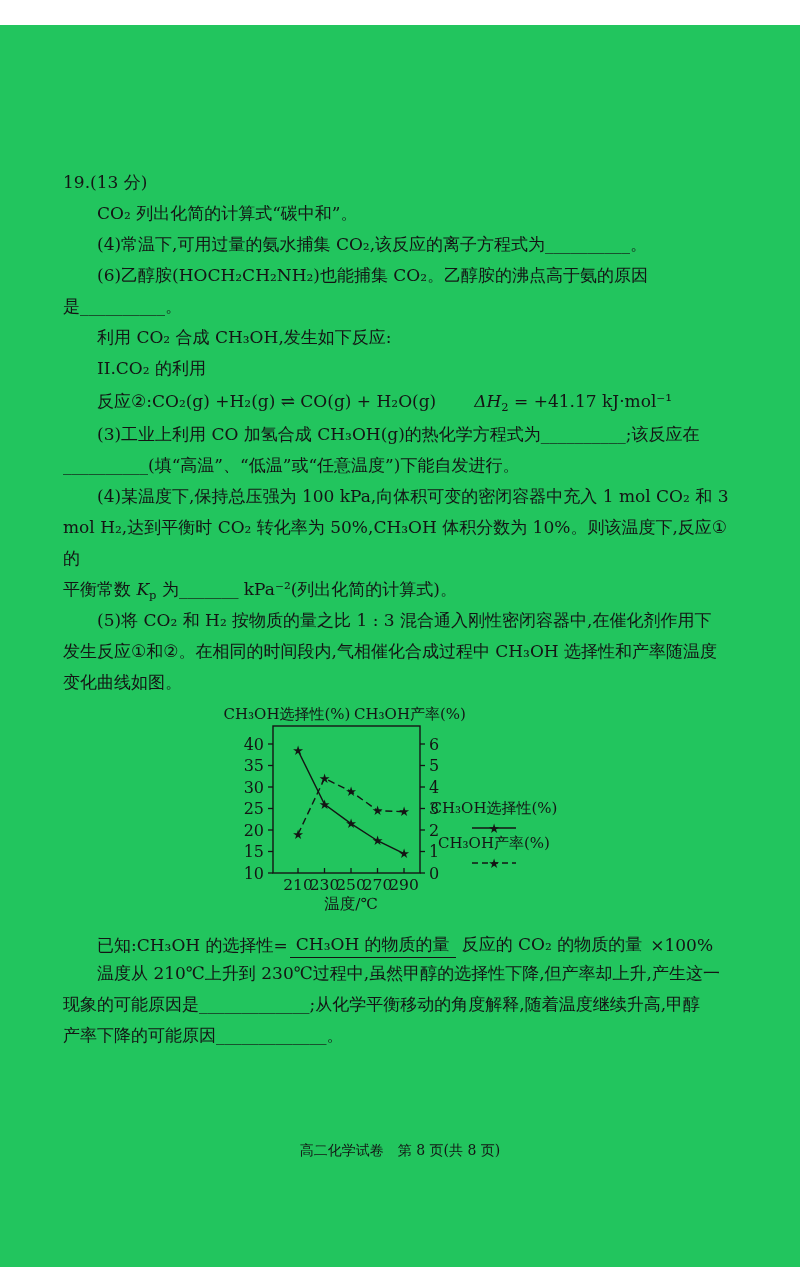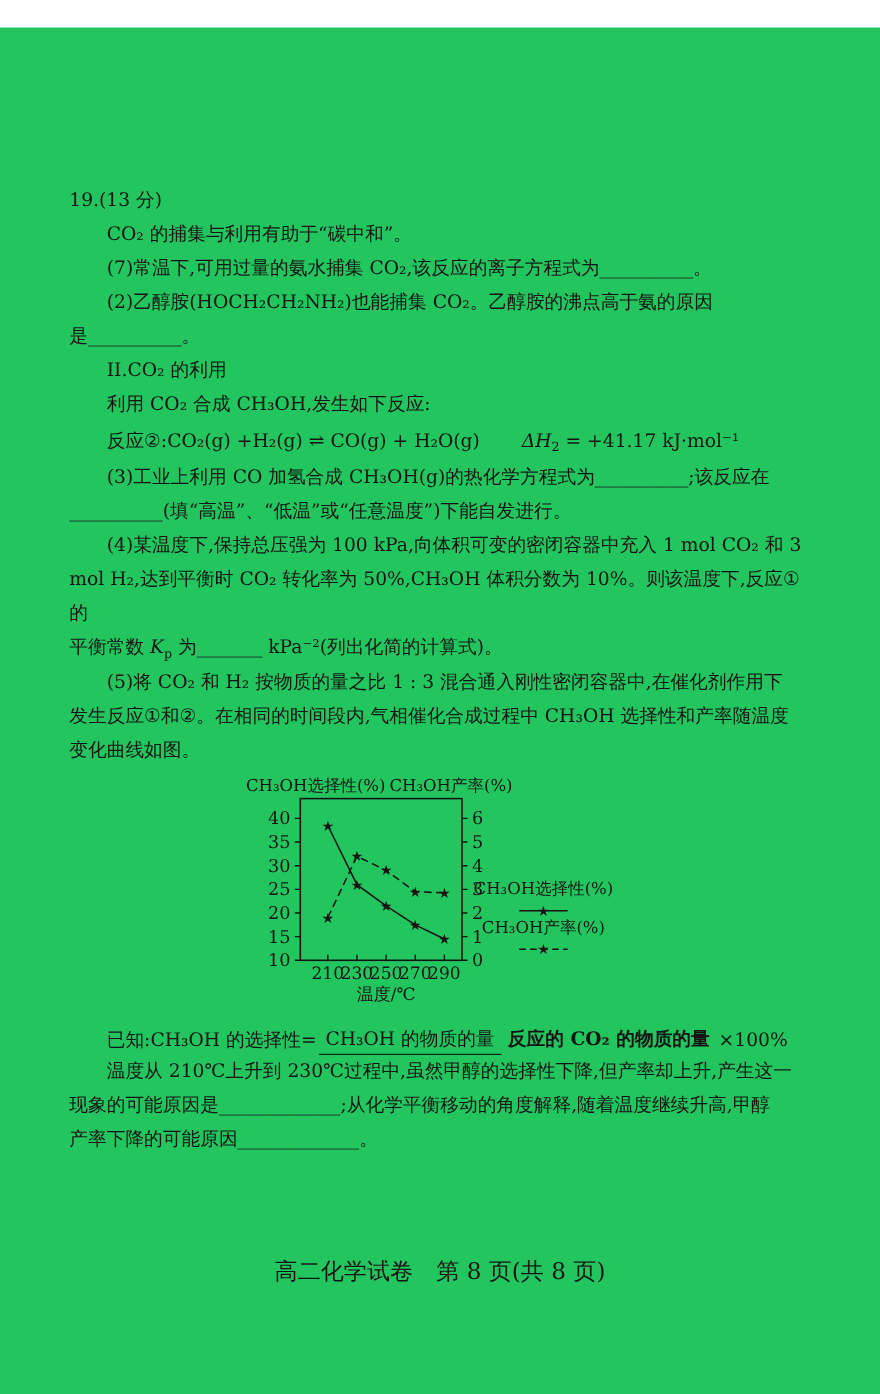--- a/index.html
+++ b/index.html
@@ -27,46 +27,46 @@
   .known{
     display:flex;
     padding-left:34px;margin-top:9px;line-height:26px;
   }
   .frac{
     display:inline-flex;flex-direction:row;
     text-align:center;line-height:25px;margin:0 2px;
     vertical-align:middle;
   }
   .frac .num{display:block;border-bottom:1.5px solid #141414;padding:0 6px;}
-  .frac .den{display:block;padding:0 6px;font-weight:bold;}
+  .frac .den{display:block;padding:0 6px;}
   .final{margin-top:7px;}
   .footer{
     position:absolute;left:0;right:0;top:1117px;
-    text-align:center;font-size:21px;color:#141414;
+    text-align:center;font-size:14px;color:#141414;
   }
 </style>
 </head>
 <body>
 
 <div class="page">
   <div class="content">
 
     <p class="no-indent">19.(13 分)</p>
 
-    <p class="indent">CO₂ 的捕集与利用有助于“碳中和”。</p>
+    <p class="indent">CO₂ 列出化简的计算式“碳中和”。</p>
 
 
-    <p class="indent">(7)常温下,可用过量的氨水捕集 CO₂,该反应的离子方程式为__________。</p>
+    <p class="indent">(4)常温下,可用过量的氨水捕集 CO₂,该反应的离子方程式为__________。</p>
 
-    <p class="indent">(2)乙醇胺(HOCH₂CH₂NH₂)也能捕集 CO₂。乙醇胺的沸点高于氨的原因
+    <p class="indent">(6)乙醇胺(HOCH₂CH₂NH₂)也能捕集 CO₂。乙醇胺的沸点高于氨的原因
 是__________。</p>
 
+    <p class="indent">利用 CO₂ 合成 CH₃OH,发生如下反应:</p>
+
     <p class="indent">II.CO₂ 的利用</p>
-
-    <p class="indent">利用 CO₂ 合成 CH₃OH,发生如下反应:</p>
 
 
     <p class="reaction"><span>反应②:CO₂(g) +H₂(g) ⇌ CO(g) + H₂O(g)</span><span class="dh"><i>ΔH</i><sub>2</sub><span> = +41.17 kJ·mol⁻¹</span></span></p>
 
     <p class="indent">(3)工业上利用 CO 加氢合成 CH₃OH(g)的热化学方程式为__________;该反应在
 __________(填“高温”、“低温”或“任意温度”)下能自发进行。</p>
 
     <p class="indent"><span>(4)某温度下,保持总压强为 100 kPa,向体积可变的密闭容器中充入 1 mol CO₂ 和 3
 mol H₂,达到平衡时 CO₂ 转化率为 50%,CH₃OH 体积分数为 10%。则该温度下,反应①的
 平衡常数 </span><i>K</i><sub>p</sub><span> 为_______ kPa⁻²(列出化简的计算式)。</span></p>

